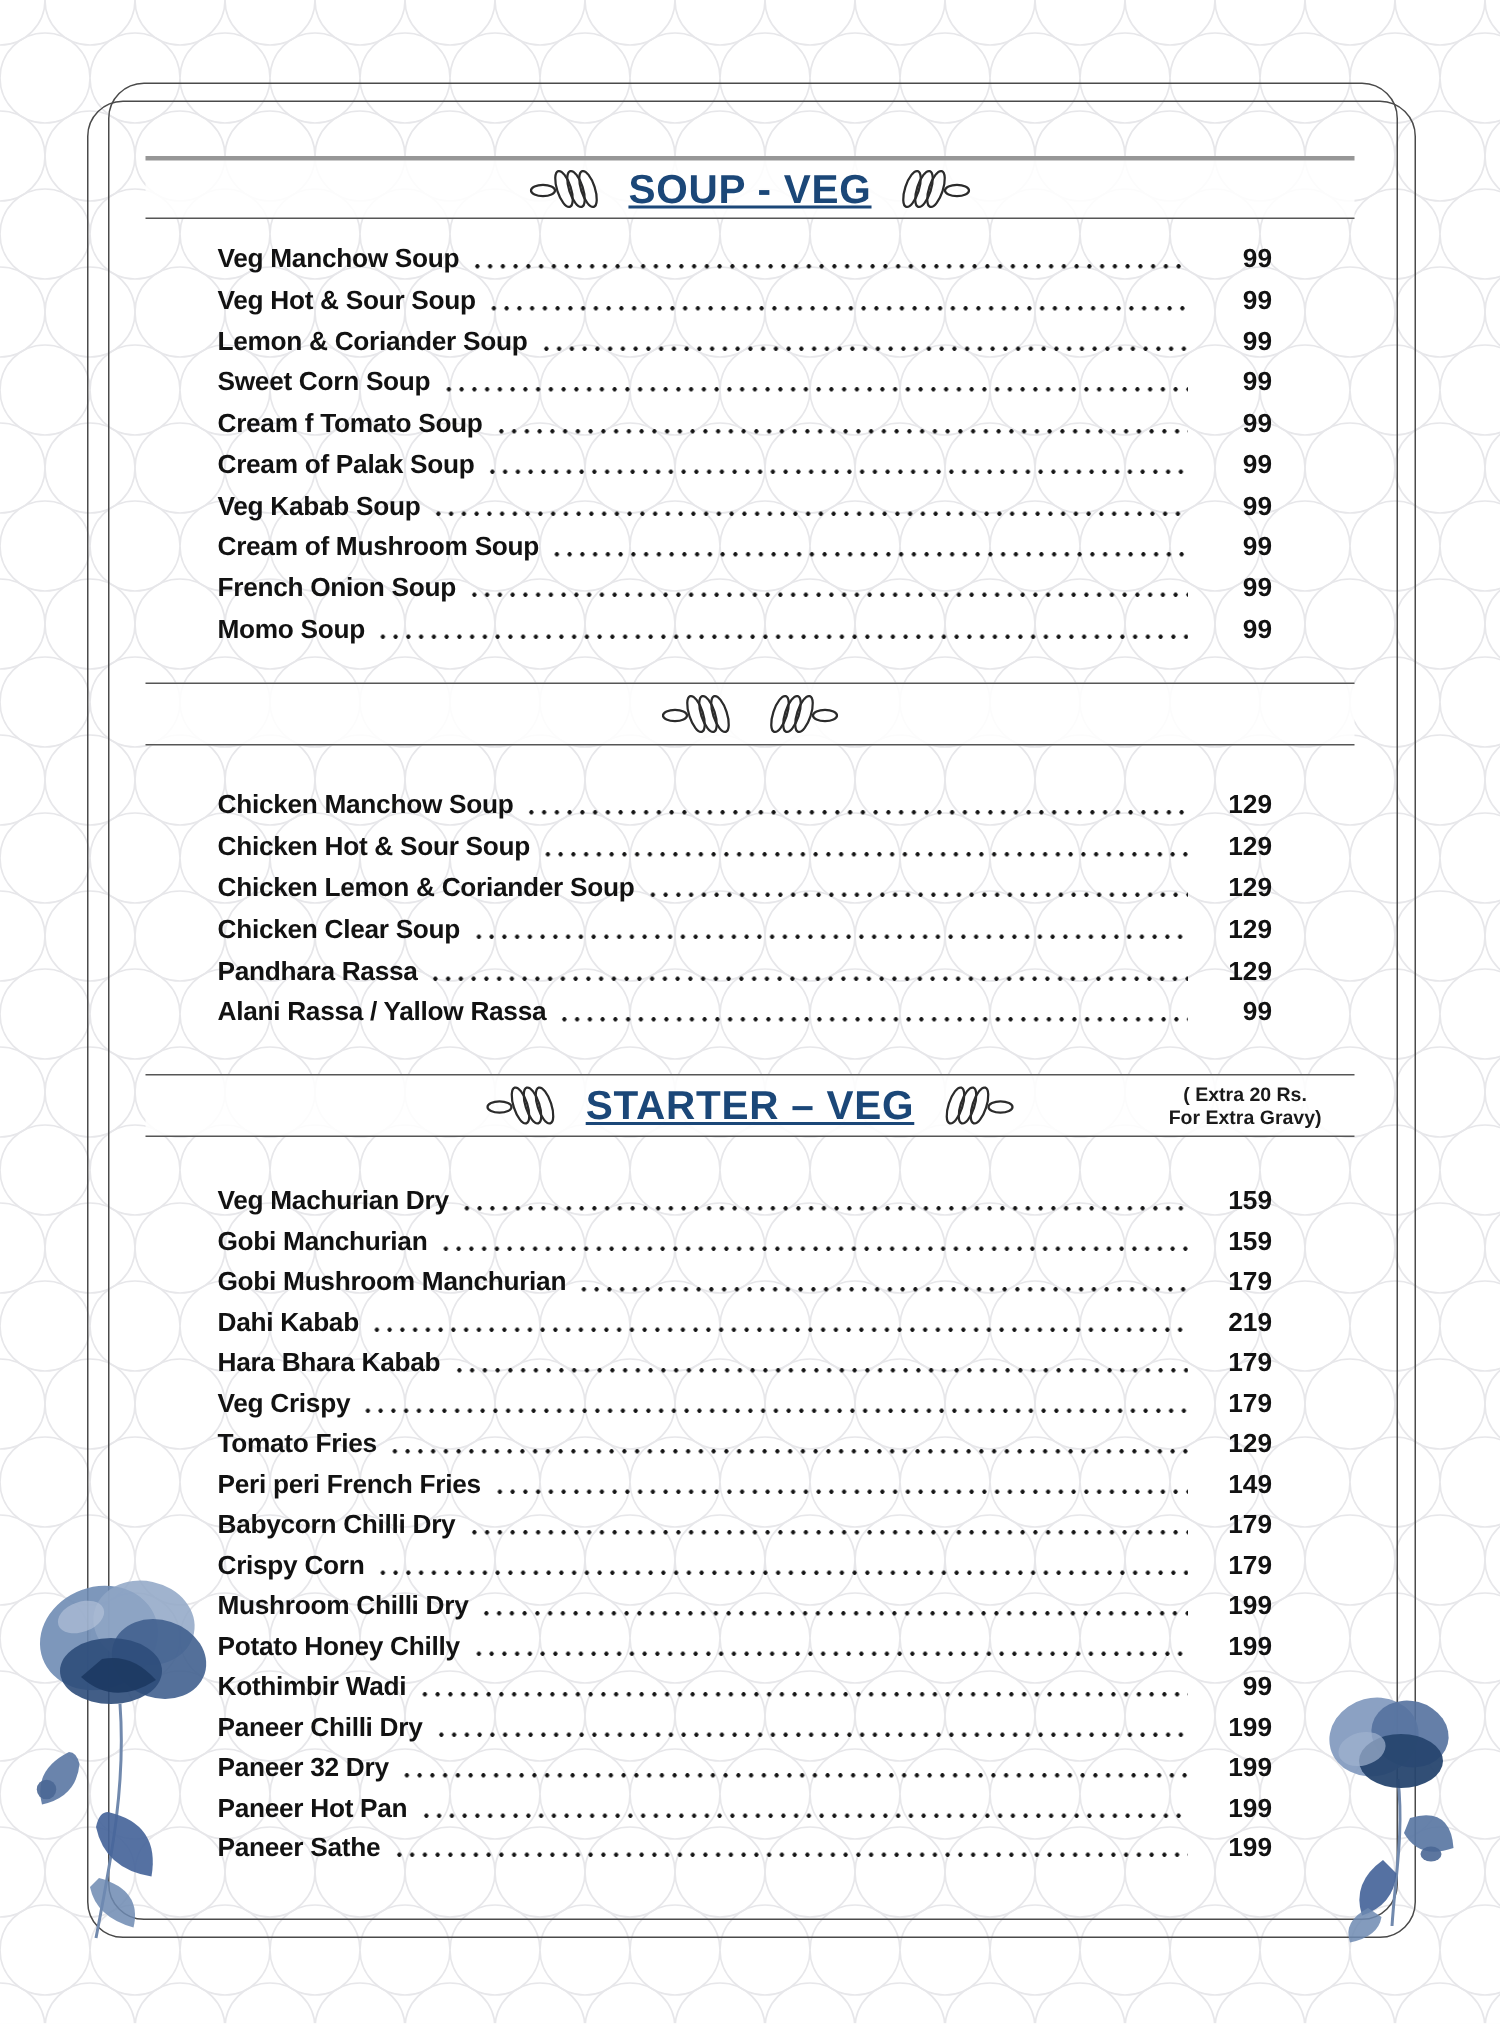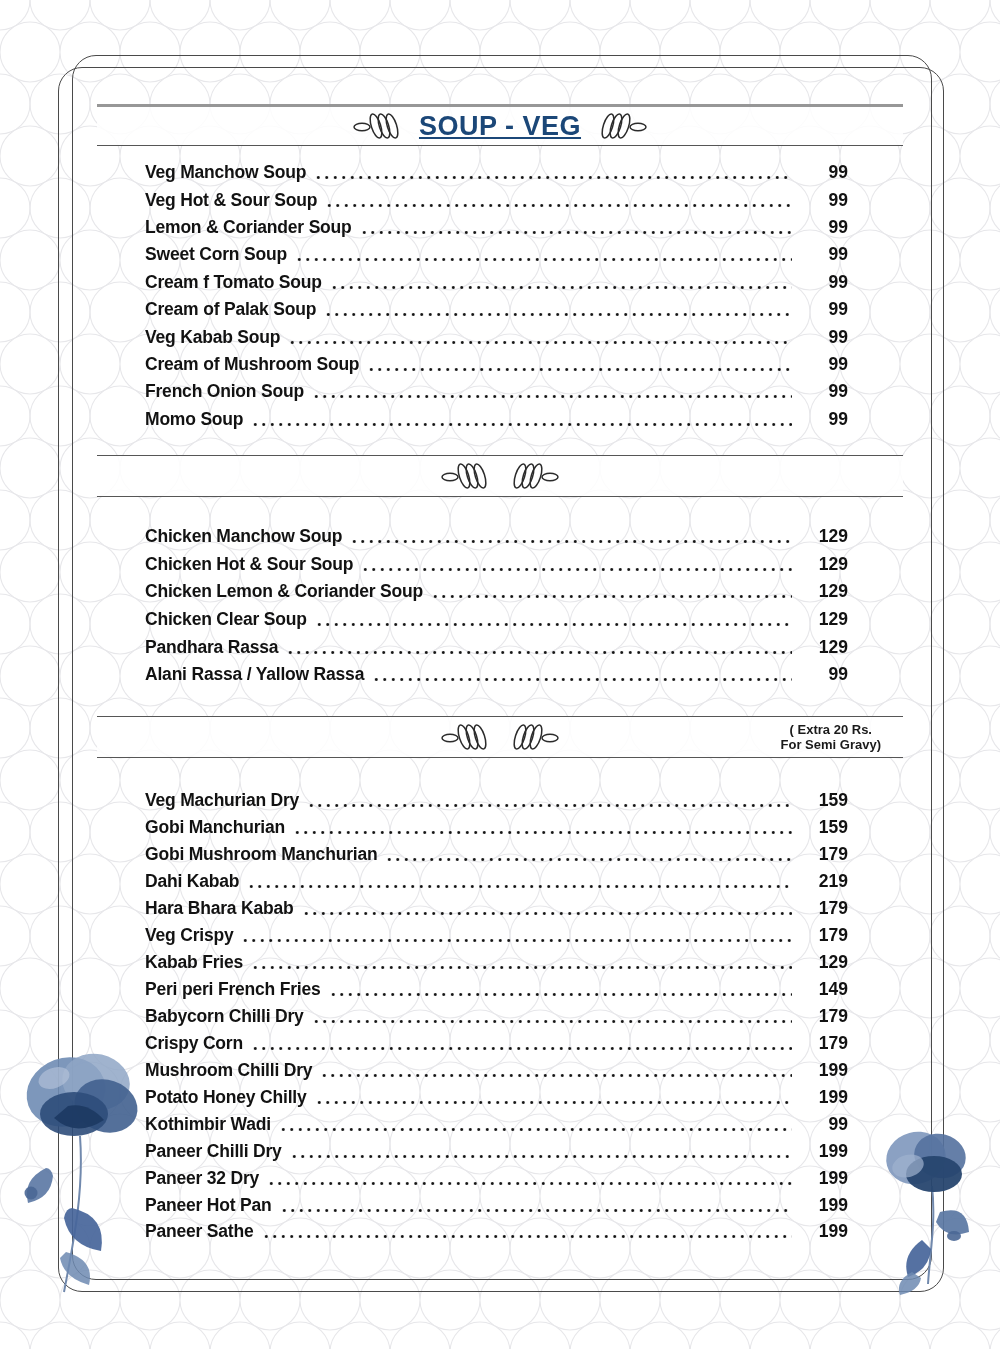--- a/index.html
+++ b/index.html
@@ -225,33 +225,34 @@
         <span class="flourish">
           <svg width="52" height="36" viewBox="0 0 52 36">
             <g fill="none" stroke="#2b2b2b" stroke-width="1.5">
               <ellipse cx="9" cy="19" rx="8" ry="3.8"></ellipse>
               <ellipse cx="23" cy="18" rx="4.6" ry="12.5" transform="rotate(-18 23 18)"></ellipse>
               <ellipse cx="31" cy="18" rx="4.6" ry="12.5" transform="rotate(-18 31 18)"></ellipse>
               <ellipse cx="39" cy="18" rx="4.6" ry="12.5" transform="rotate(-18 39 18)"></ellipse>
             </g>
           </svg>
         </span>
+        <h2 class="title">STARTER – VEG</h2>
         <span class="flourish flip">
           <svg width="52" height="36" viewBox="0 0 52 36">
             <g fill="none" stroke="#2b2b2b" stroke-width="1.5">
               <ellipse cx="9" cy="19" rx="8" ry="3.8"></ellipse>
               <ellipse cx="23" cy="18" rx="4.6" ry="12.5" transform="rotate(-18 23 18)"></ellipse>
               <ellipse cx="31" cy="18" rx="4.6" ry="12.5" transform="rotate(-18 31 18)"></ellipse>
               <ellipse cx="39" cy="18" rx="4.6" ry="12.5" transform="rotate(-18 39 18)"></ellipse>
             </g>
           </svg>
         </span>
         <div class="note">
           <div>( Extra 20 Rs.</div>
-          <div>For Semi Gravy)</div>
+          <div>For Extra Gravy)</div>
         </div>
       </div>
       <div class="items">
 
           <div class="row">
             <span class="name">Veg Machurian Dry</span>
             <span class="dots"></span>
             <span class="price">159</span>
           </div>
 
@@ -279,21 +280,21 @@
             <span class="price">179</span>
           </div>
 
           <div class="row">
             <span class="name">Veg Crispy</span>
             <span class="dots"></span>
             <span class="price">179</span>
           </div>
 
           <div class="row">
-            <span class="name">Kabab Fries</span>
+            <span class="name">Tomato Fries</span>
             <span class="dots"></span>
             <span class="price">129</span>
           </div>
 
           <div class="row">
             <span class="name">Peri peri French Fries</span>
             <span class="dots"></span>
             <span class="price">149</span>
           </div>
 

